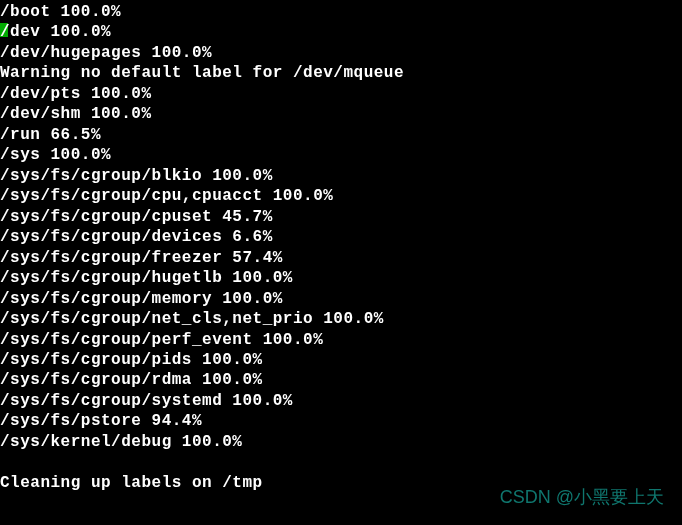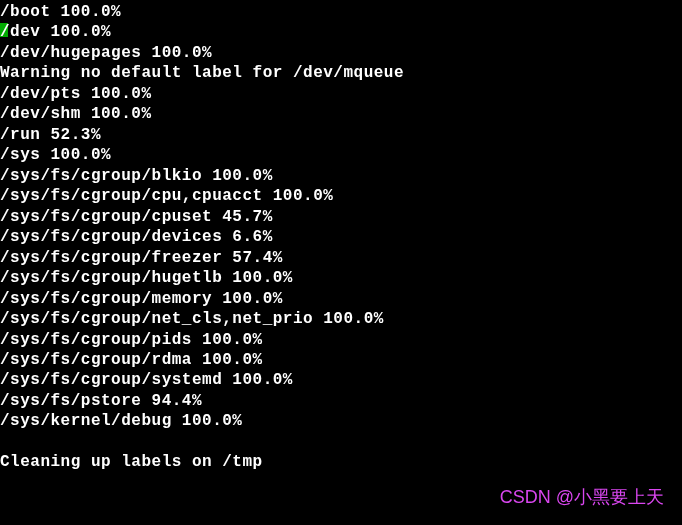--- a/index.html
+++ b/index.html
@@ -23,47 +23,48 @@
       width: 8px;
       height: 14px;
       background: #00aa00;
       vertical-align: text-top;
       margin-right: -8px;
     }
     .watermark {
       position: absolute;
       right: 18px;
       bottom: 16px;
-      color: #d946ef;
+      color: #0f766e;
       font-family: Arial, "Microsoft YaHei", sans-serif;
       font-weight: normal;
       font-size: 18px;
       letter-spacing: 0;
     }
   </style>
 </head>
 <body>
 
 <div id="terminal-output">
     <div class="line"><span>/boot 100.0%</span></div>
     <div class="line"><span class="green-tick"></span><span>/dev 100.0%</span></div>
     <div class="line"><span>/dev/hugepages 100.0%</span></div>
     <div class="line"><span>Warning no default label for /dev/mqueue</span></div>
     <div class="line"><span>/dev/pts 100.0%</span></div>
     <div class="line"><span>/dev/shm 100.0%</span></div>
-    <div class="line"><span>/run 52.3%</span></div>
+    <div class="line"><span>/run 66.5%</span></div>
     <div class="line"><span>/sys 100.0%</span></div>
     <div class="line"><span>/sys/fs/cgroup/blkio 100.0%</span></div>
     <div class="line"><span>/sys/fs/cgroup/cpu,cpuacct 100.0%</span></div>
     <div class="line"><span>/sys/fs/cgroup/cpuset 45.7%</span></div>
     <div class="line"><span>/sys/fs/cgroup/devices 6.6%</span></div>
     <div class="line"><span>/sys/fs/cgroup/freezer 57.4%</span></div>
     <div class="line"><span>/sys/fs/cgroup/hugetlb 100.0%</span></div>
     <div class="line"><span>/sys/fs/cgroup/memory 100.0%</span></div>
     <div class="line"><span>/sys/fs/cgroup/net_cls,net_prio 100.0%</span></div>
+    <div class="line"><span>/sys/fs/cgroup/perf_event 100.0%</span></div>
     <div class="line"><span>/sys/fs/cgroup/pids 100.0%</span></div>
     <div class="line"><span>/sys/fs/cgroup/rdma 100.0%</span></div>
     <div class="line"><span>/sys/fs/cgroup/systemd 100.0%</span></div>
     <div class="line"><span>/sys/fs/pstore 94.4%</span></div>
     <div class="line"><span>/sys/kernel/debug 100.0%</span></div>
     <div class="line"><span>&nbsp;</span></div>
     <div class="line"><span>Cleaning up labels on /tmp</span></div>
   </div>
 
 <div class="watermark">CSDN @小黑要上天</div>

